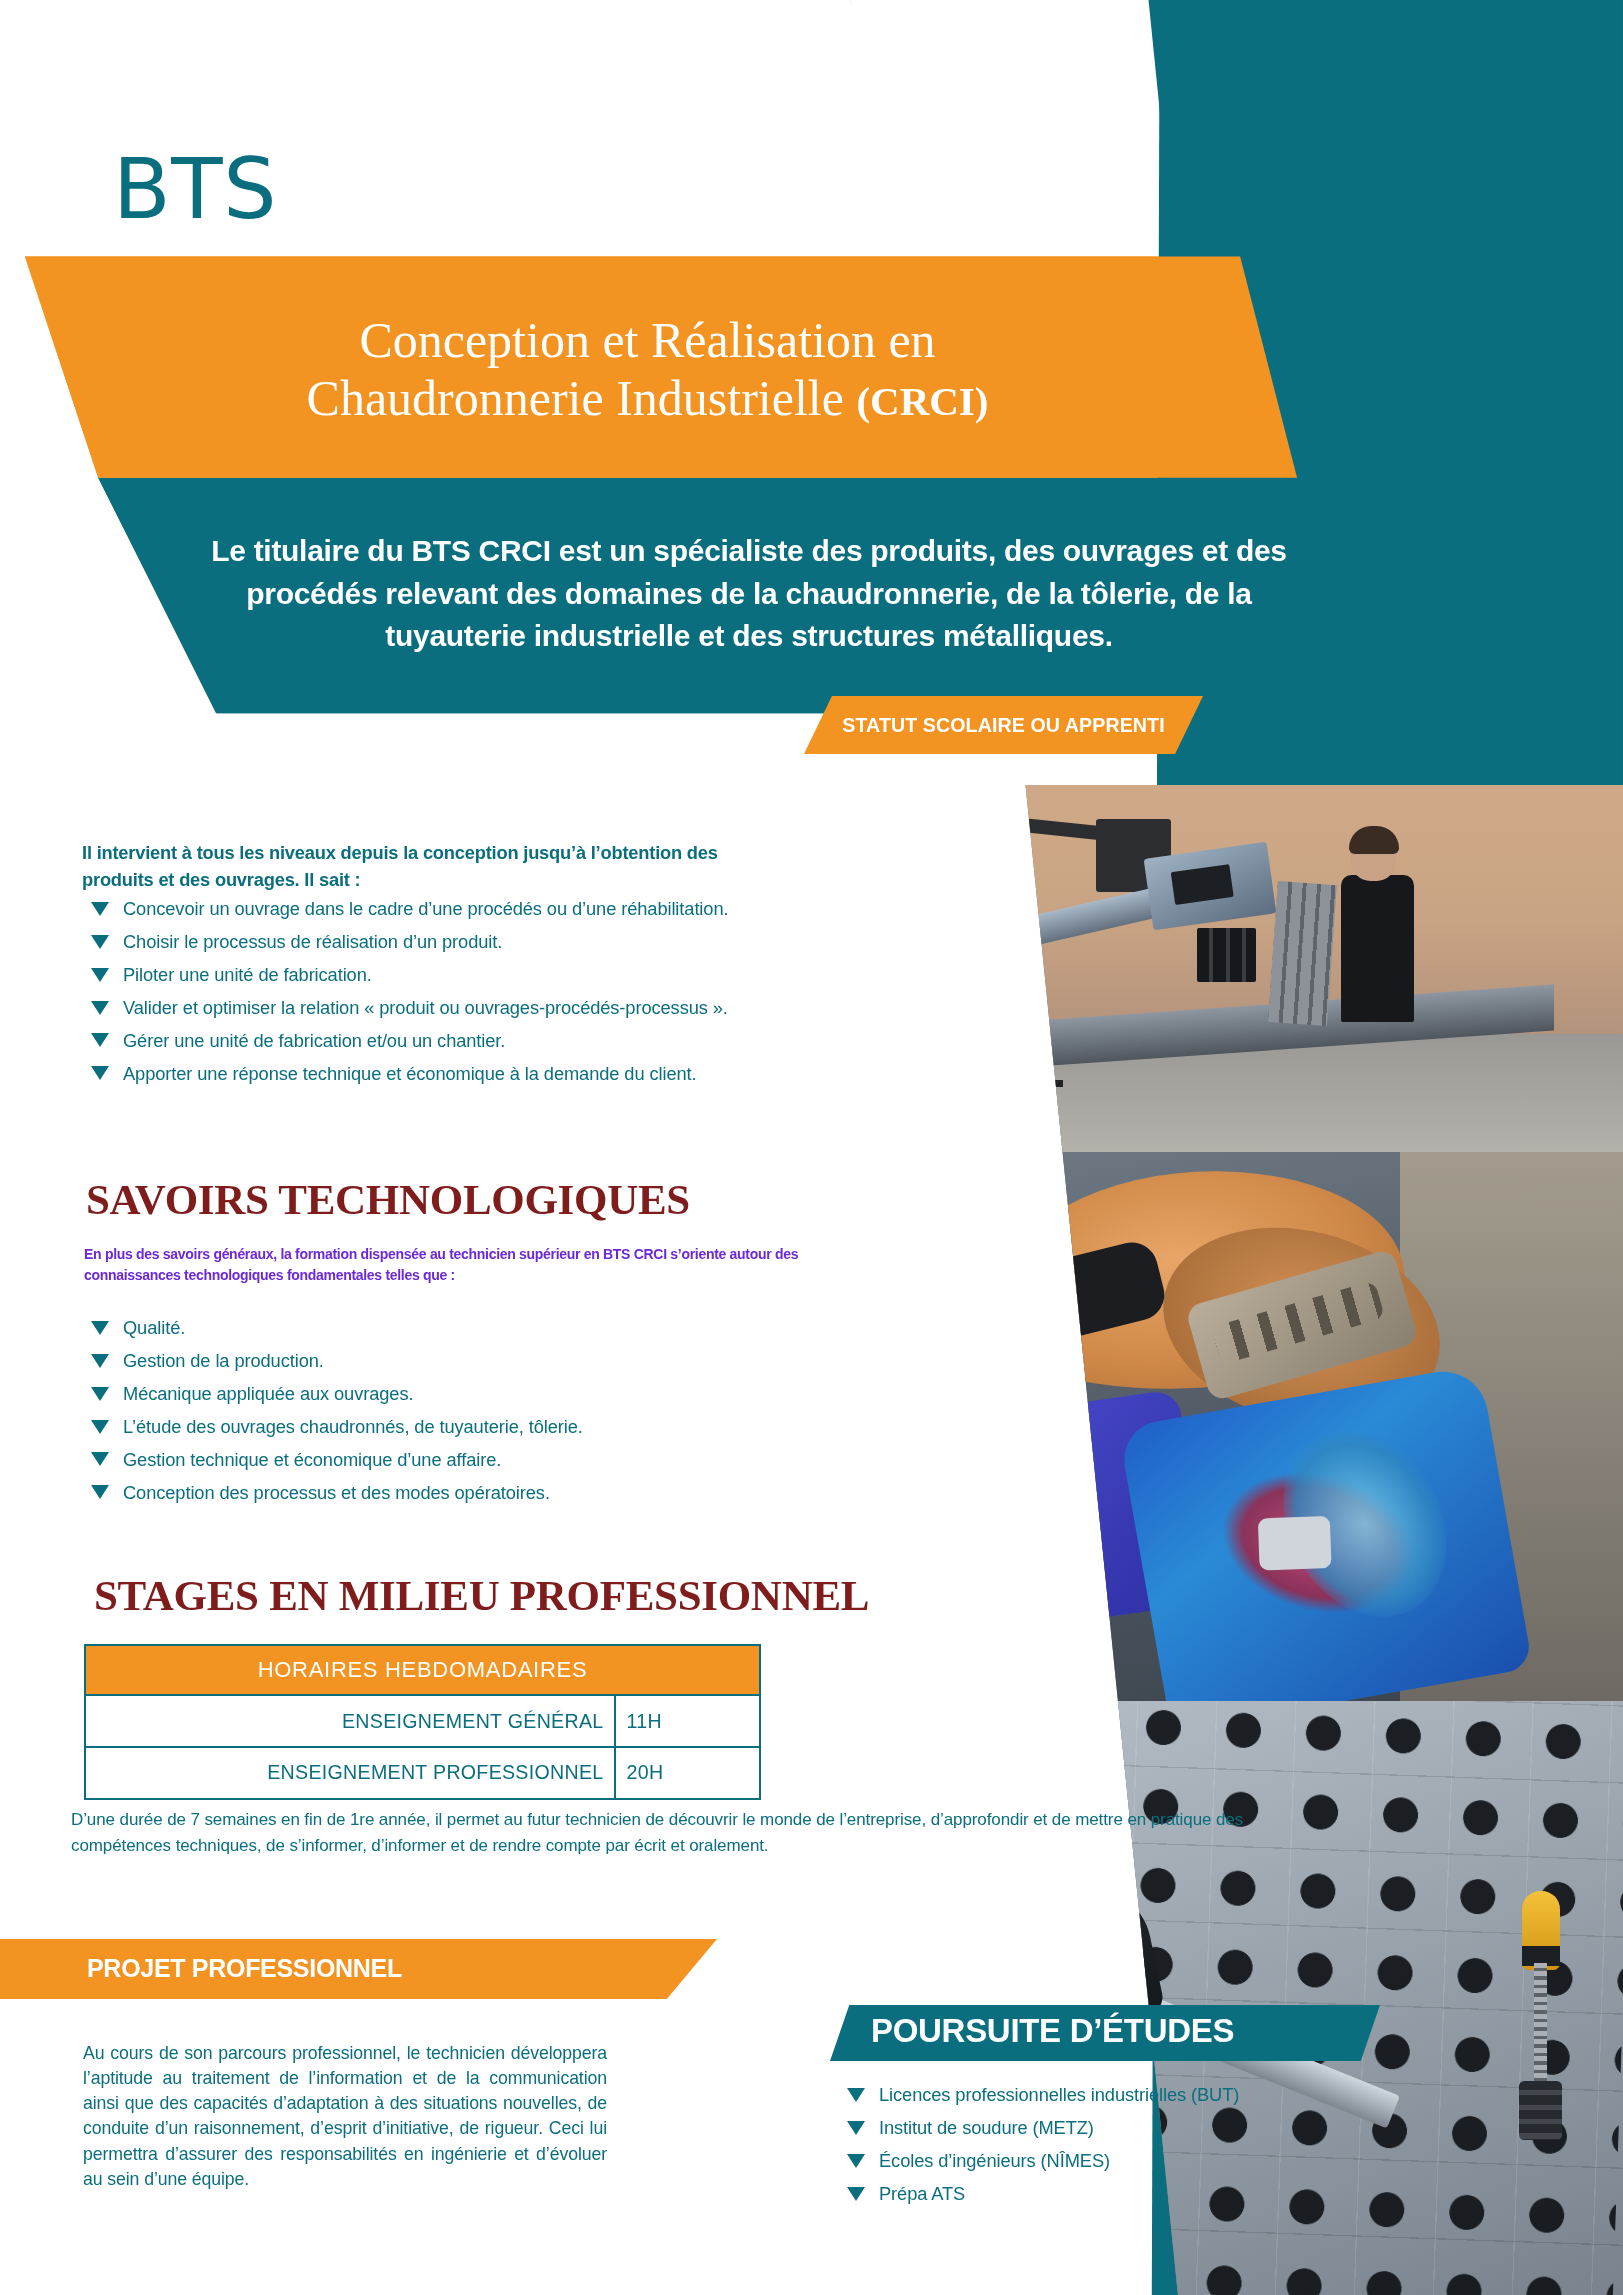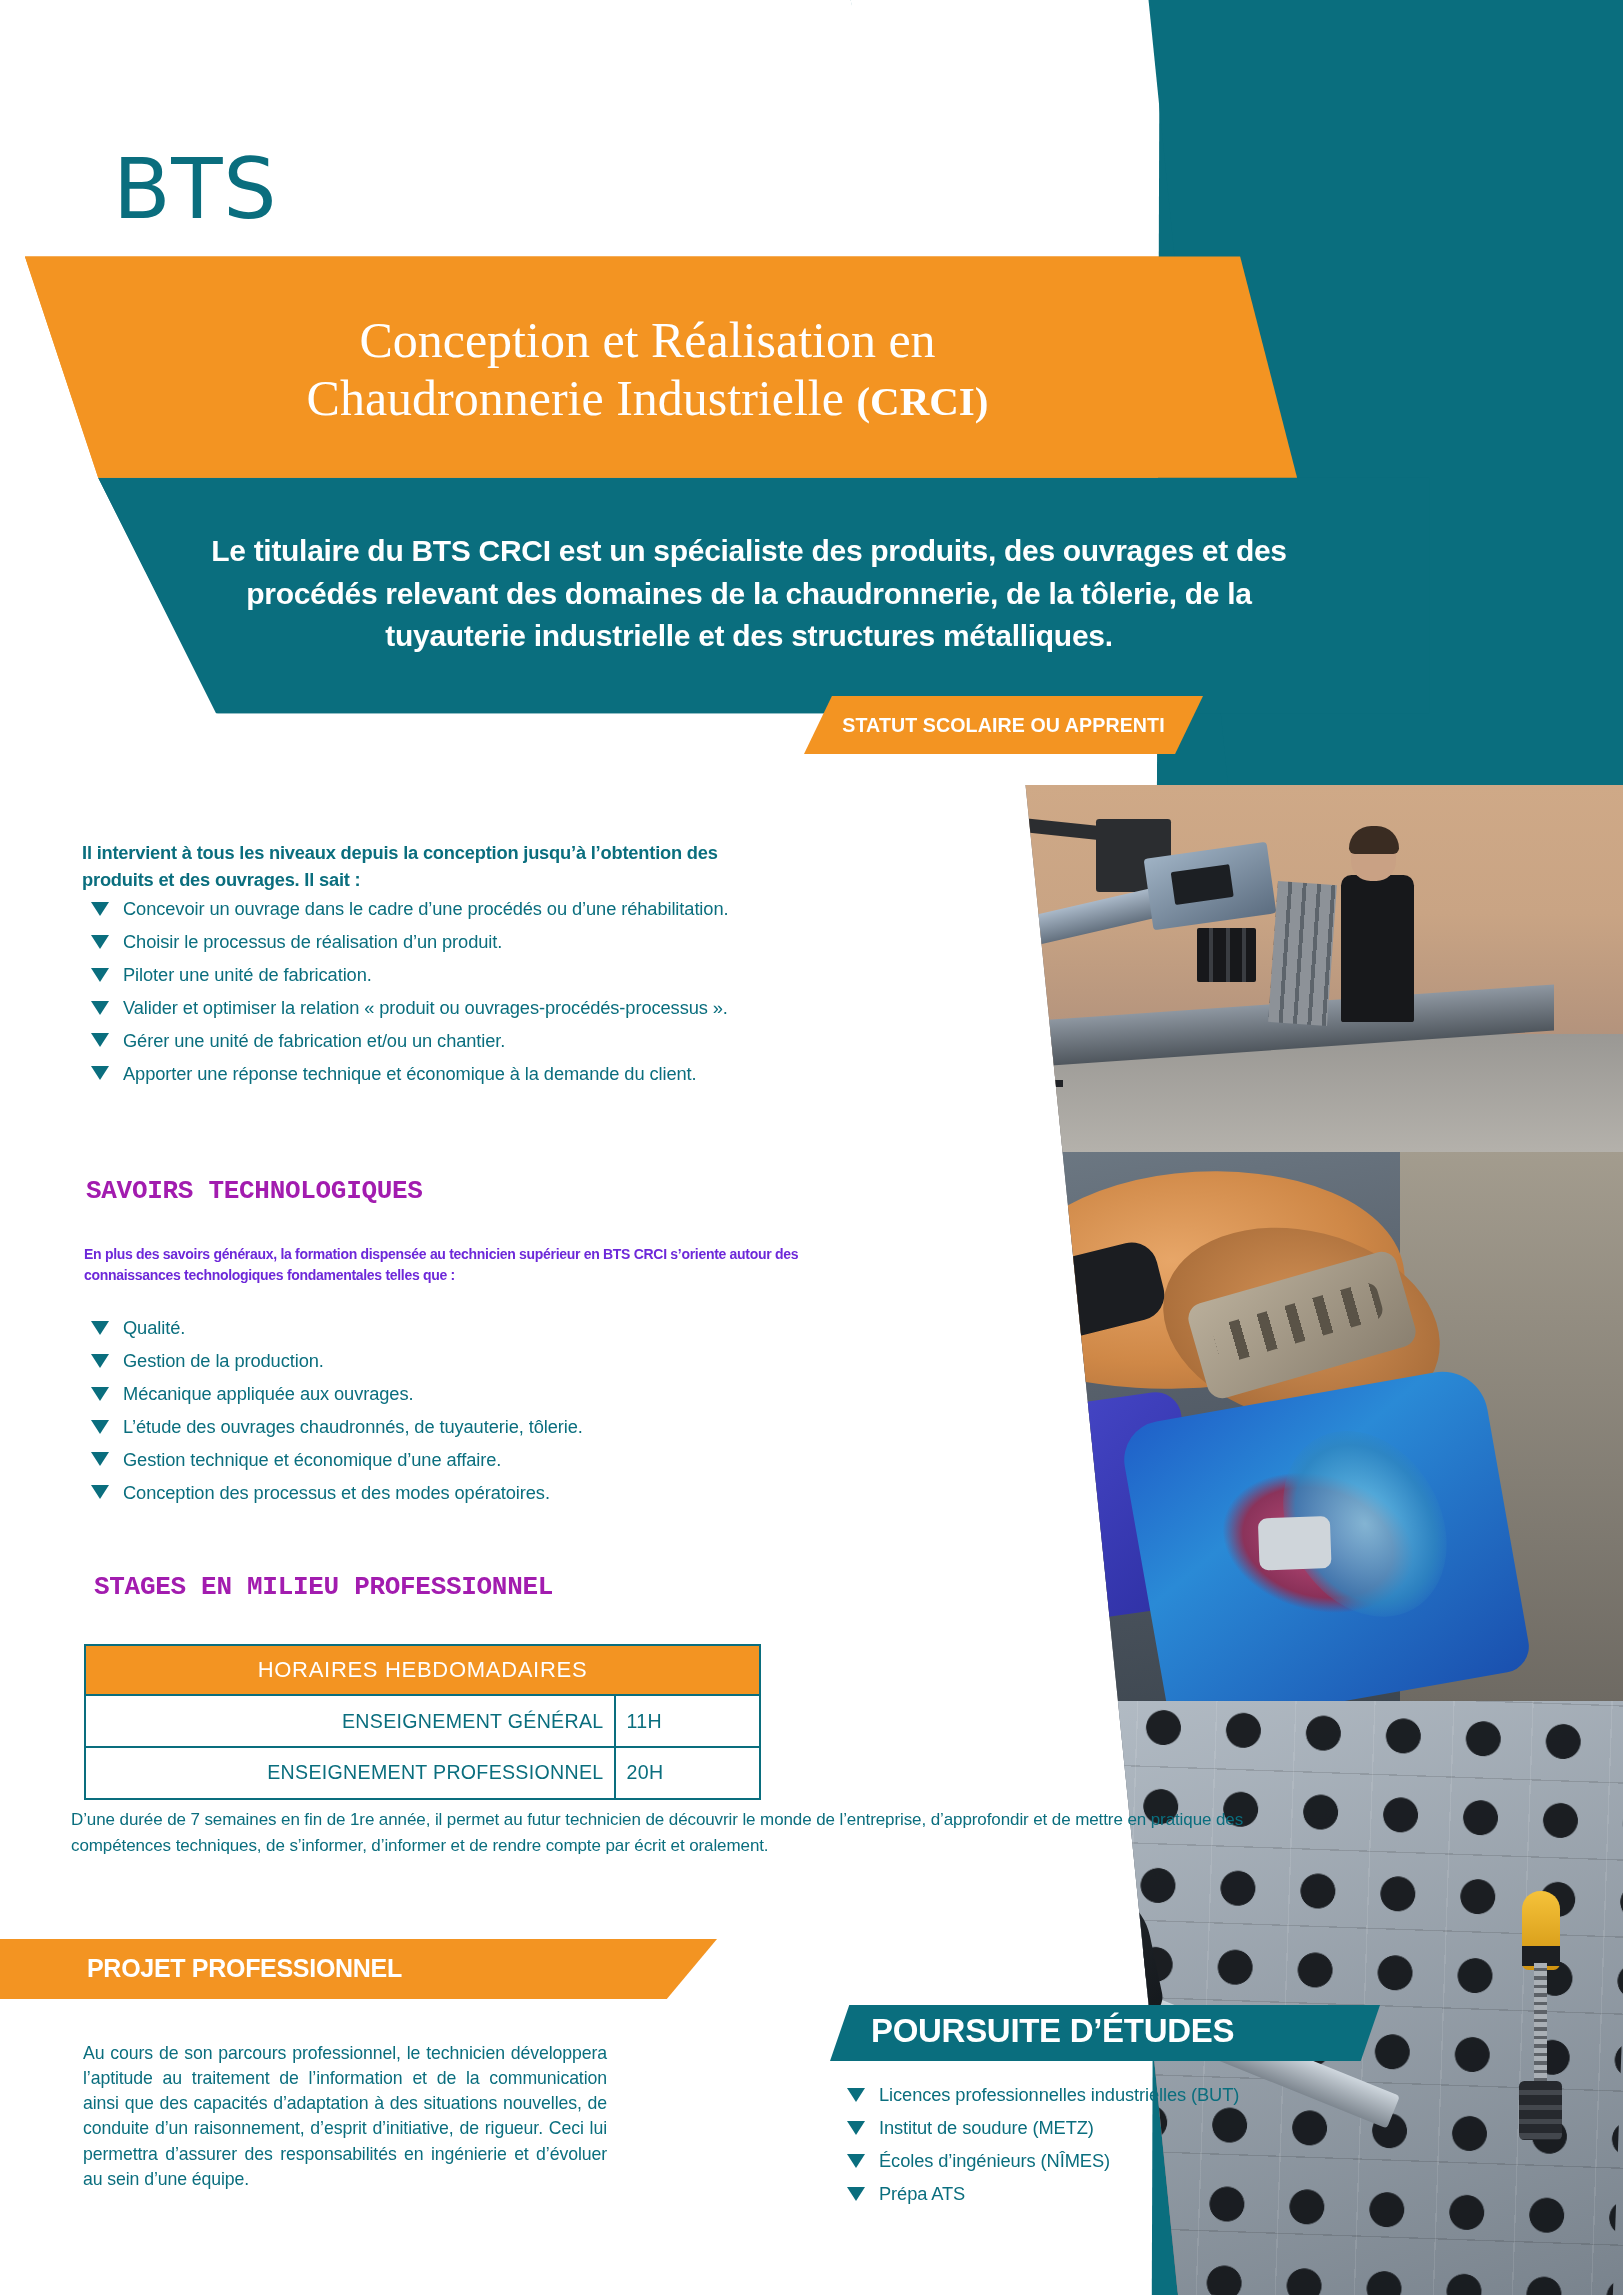--- a/index.html
+++ b/index.html
@@ -140,23 +140,23 @@
     letter-spacing:-0.1px;
   }
   ul.blist li .tri{
     position:absolute;left:9.2px;top:4.6px;
     width:0;height:0;border-left:9.8px solid transparent;border-right:9.8px solid transparent;
     border-top:14.4px solid #0A6E7E;
   }
   .list1{position:absolute;left:82px;top:897px;width:720px;}
 
   .h2{
-    position:absolute;color:#a21caf;font-weight:700;
-    font-size:26px;letter-spacing:-0.3px;line-height:1;
-    font-family:Liberation Mono, monospace;
+    position:absolute;color:#7f1d1d;font-weight:700;
+    font-size:43px;letter-spacing:-0.3px;line-height:1;
+    font-family:Liberation Serif, serif;
   }
   .h2-savoirs{left:86px;top:1178px;}
   .h2-stages{left:94px;top:1574px;}
 
   .lead2{
     position:absolute;left:84px;top:1244px;width:733px;
     color:#6d28d9;font-size:14px;line-height:1.5;font-weight:700;letter-spacing:-0.3px;
   }
   .list2{position:absolute;left:82px;top:1316px;width:720px;}
 

